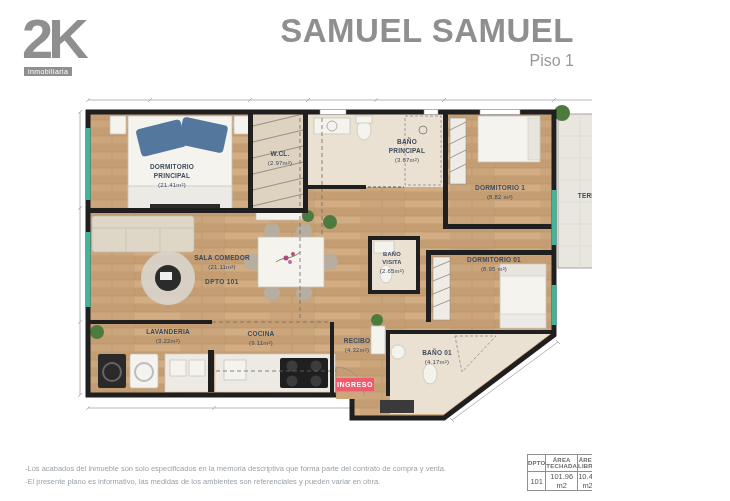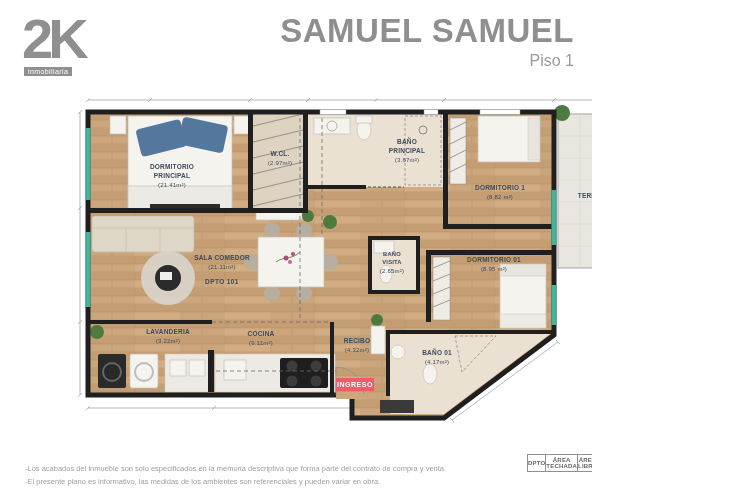--- a/index.html
+++ b/index.html
@@ -301,17 +301,23 @@
   </div>
 
   <table class="areas-table">
     <tbody>
         <tr>
       <td class="th" style="width:36px">DPTO</td>
       <td class="th" style="width:68px">ÁREA TECHADA</td>
       <td class="th" style="width:50px">ÁREA LIBRE</td>
       <td class="th" style="width:50px">ÁREA TOTAL</td>
     </tr>
+    <tr>
+      <td class="tdv">101</td>
+      <td class="tdv">101.96 m2</td>
+      <td class="tdv">10.47 m2</td>
+      <td class="tdv">112.43 m2</td>
+    </tr>
   </tbody>
     </table>
 
 
 </div>
 
 </body></html>

